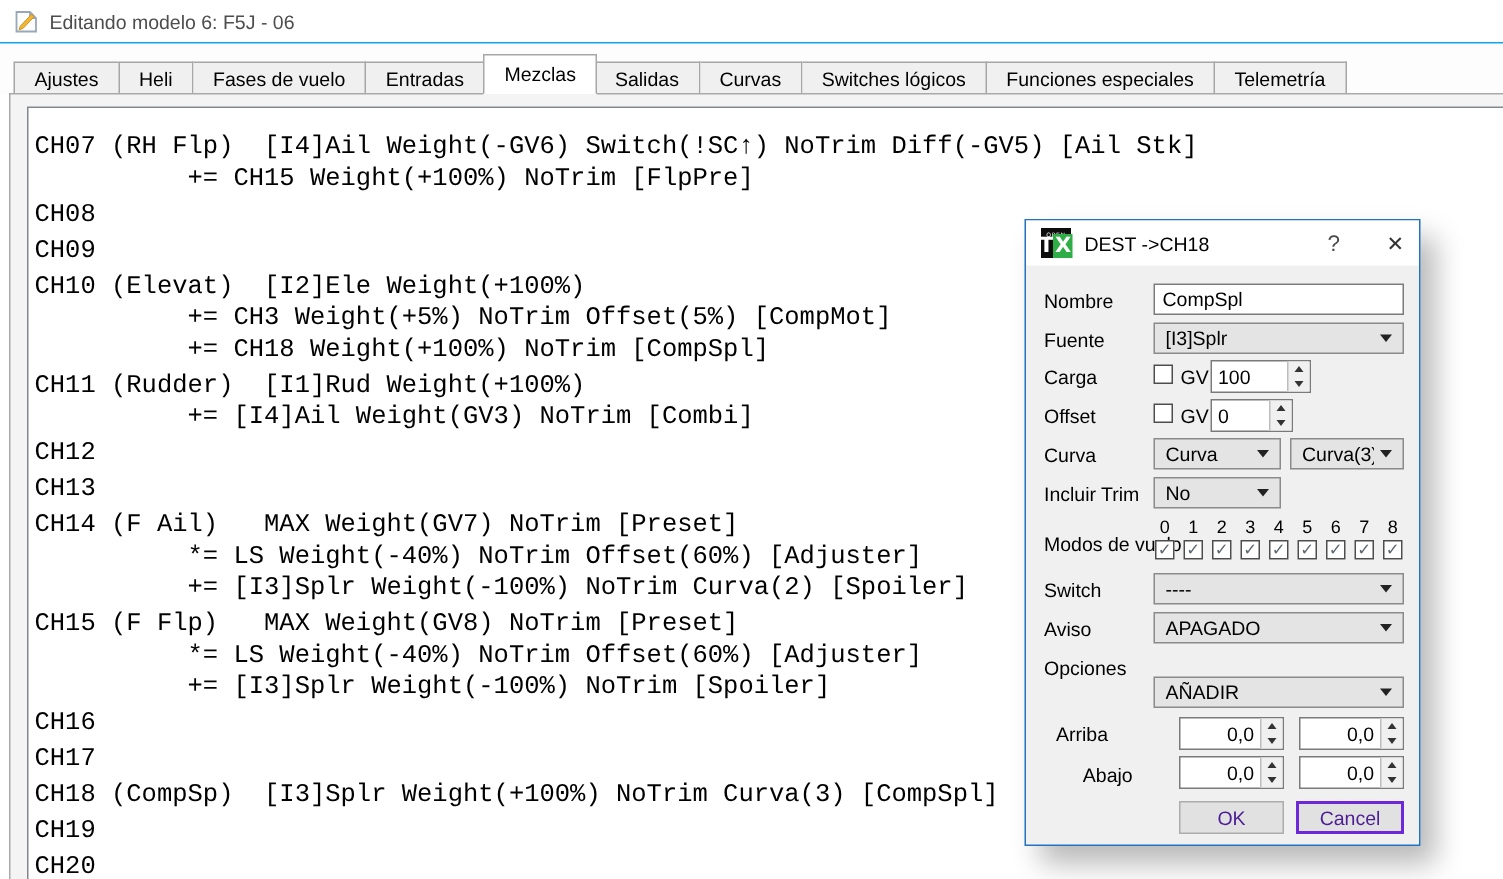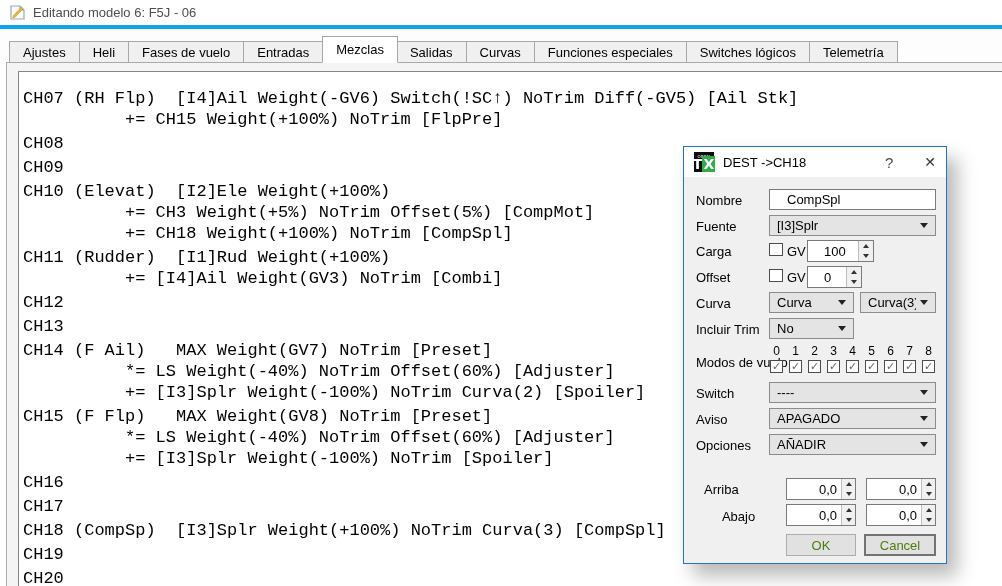--- a/index.html
+++ b/index.html
@@ -2,21 +2,21 @@
 <html><head>
 <meta charset="utf-8">
 <style>
   * { margin:0; padding:0; box-sizing:border-box; }
   html,body { width:1002px; height:586px; }
   body { position:relative; overflow:hidden; background:#fff; font-family:"Liberation Sans",sans-serif; }
 
   
   .titlebar { position:absolute; top:0; left:0; right:0; height:29px; background:#fff;
               display:flex; align-items:center; gap:7px; padding-left:9px;
-              border-bottom:4px solid #0ea5e9; }
+              border-bottom:1px solid #0ea5e9; }
   .titlebar .title { font-size:13px; color:#4d4d4d; }
   .doc-icon { width:17px; height:17px; display:block; }
 
   
   .tabstrip { position:absolute; top:30px; left:0; right:0; height:33px; background:#fdfdfd; }
   .tabs { position:absolute; left:9px; bottom:0; display:flex; align-items:flex-end;justify-content:center; }
   .tab { height:22px; line-height:21px; padding:0 13px; font-size:13px; color:#000;
          background:#f0f0f0; border:1px solid #a7a7a7; border-left:none; cursor:default; }
   .tab:first-child { border-left:1px solid #a7a7a7; }
   .tab.active { background:#fff; height:27px; line-height:25px; border-left:1px solid #a7a7a7;
@@ -43,21 +43,21 @@
   .dlg-close { font-size:14px; color:#333; cursor:default; }
 
   .otx { width:20px; height:20px; background:#0d0d0d; color:#fff; display:flex;
          flex-direction:column; align-items:center; justify-content:center;
          font-family:"DejaVu Sans",sans-serif; }
   .otx .open { font-size:4px; letter-spacing:.5px; line-height:5px; }
   .otx .tx { font-size:14px; font-weight:bold; line-height:11px; }
   .otx .x { background:#2fae47; padding:0 1px; }
 
   .dlg-label { position:absolute; left:12px; font-size:13px; color:#000; white-space:nowrap; }
-  .ctl { position:absolute; font-size:13px;padding-left:12px; }
+  .ctl { position:absolute; font-size:13px; }
 
   .txt { background:#fff; border:1px solid #7a7a7a; height:21px; display:flex; align-items:center; }
   .txt input { border:none; outline:none; width:100%; font:13px "Liberation Sans",sans-serif;
                padding:0 5px; background:transparent; }
 
   .combo { background:#e4e4e4; border:1px solid #8b8b8b; height:21px; display:flex;
            align-items:center; padding:0 7px; cursor:default; }
   .combo span { flex:1; white-space:nowrap; overflow:hidden; }
   .caret { width:0; height:0; border-left:4px solid transparent; border-right:4px solid transparent;
            border-top:5px solid #222; margin-left:4px; }
@@ -77,22 +77,22 @@
         align-items:center; justify-content:center; font-family:"DejaVu Sans",sans-serif;
         font-size:11px; color:#5d6770; line-height:13px; }
 
   .modes { position:absolute; display:flex; }
   .mode-cell { width:19px; display:flex; flex-direction:column; align-items:center; gap:2px; }
   .mode-cell .num { font-size:12px; color:#000; }
 
   .hdr { position:absolute; font-size:13px; color:#000; text-align:center;margin-top:44px; }
 
   .btn { position:absolute; height:22px; background:#e1e1e1; border:1px solid #adadad;
-         font:13px "Liberation Sans",sans-serif; color:#4d7c0f; cursor:default; }
-  .btn.focused { border:2px solid #737373; }
+         font:13px "Liberation Sans",sans-serif; color:#4c1d95; cursor:default; }
+  .btn.focused { border:2px solid #6d28d9; }
 </style>
 </head>
 <body>
 
 <div class="titlebar">
   <svg class="doc-icon" viewBox="0 0 17 17">
     <path d="M2 2 h9 l4 4 v9 h-13 z" fill="#fdfdfd" stroke="#9aa7b8" stroke-width="1.2"></path>
     <path d="M11 2 v4 h4" fill="none" stroke="#9aa7b8" stroke-width="1.2"></path>
     <path d="M4.5 11.5 L12 3.5 l1.8 1.6 L6.3 13 l-2.6 .9 z" fill="#f2b632" stroke="#c78e1e" stroke-width="0.6"></path>
   </svg>
@@ -101,22 +101,22 @@
 
 <div class="tabstrip">
   <div class="tabs">
       <div class="tab">Ajustes</div>
       <div class="tab">Heli</div>
       <div class="tab">Fases de vuelo</div>
       <div class="tab">Entradas</div>
       <div class="tab active">Mezclas</div>
       <div class="tab">Salidas</div>
       <div class="tab">Curvas</div>
+      <div class="tab">Switches lógicos</div>
       <div class="tab">Funciones especiales</div>
-      <div class="tab">Switches lógicos</div>
       <div class="tab">Telemetría</div>
     </div>
 </div>
 
 <div class="pane">
   <div class="mixer-list">
       <div class="chan">
         <div class="mline">CH07 (RH Flp)  [I4]Ail Weight(-GV6) Switch(!SC↑) NoTrim Diff(-GV5) [Ail Stk]</div>
         <div class="mline">          += CH15 Weight(+100%) NoTrim [FlpPre]</div>
       </div>
@@ -275,21 +275,21 @@
       <i class="caret"></i>
   </div>
 
   <span class="dlg-label" style="top:265px">Aviso</span>
   <div class="ctl combo" style="left:85px; top:261px; width:167px">
     <span>APAGADO</span>
       <i class="caret"></i>
   </div>
 
   <span class="dlg-label" style="top:291px">Opciones</span>
-  <div class="ctl combo" style="left:85px; top:287px; width:167px">
+  <div class="ctl combo" style="left:85px; top:304px; width:167px">
     <span>AÑADIR</span>
       <i class="caret"></i>
   </div>
 
   <span class="hdr" style="left:102px; top:313px; width:70px">Retardo</span>
   <span class="hdr" style="left:182px; top:313px; width:70px">Lento</span>
 
   <span class="dlg-label" style="left:20px; top:335px; width:85px; ">Arriba</span>
   <div class="ctl spin right" style="left:102px; top:331px; width:70px">
     <span class="spin-val">0,0</span>

